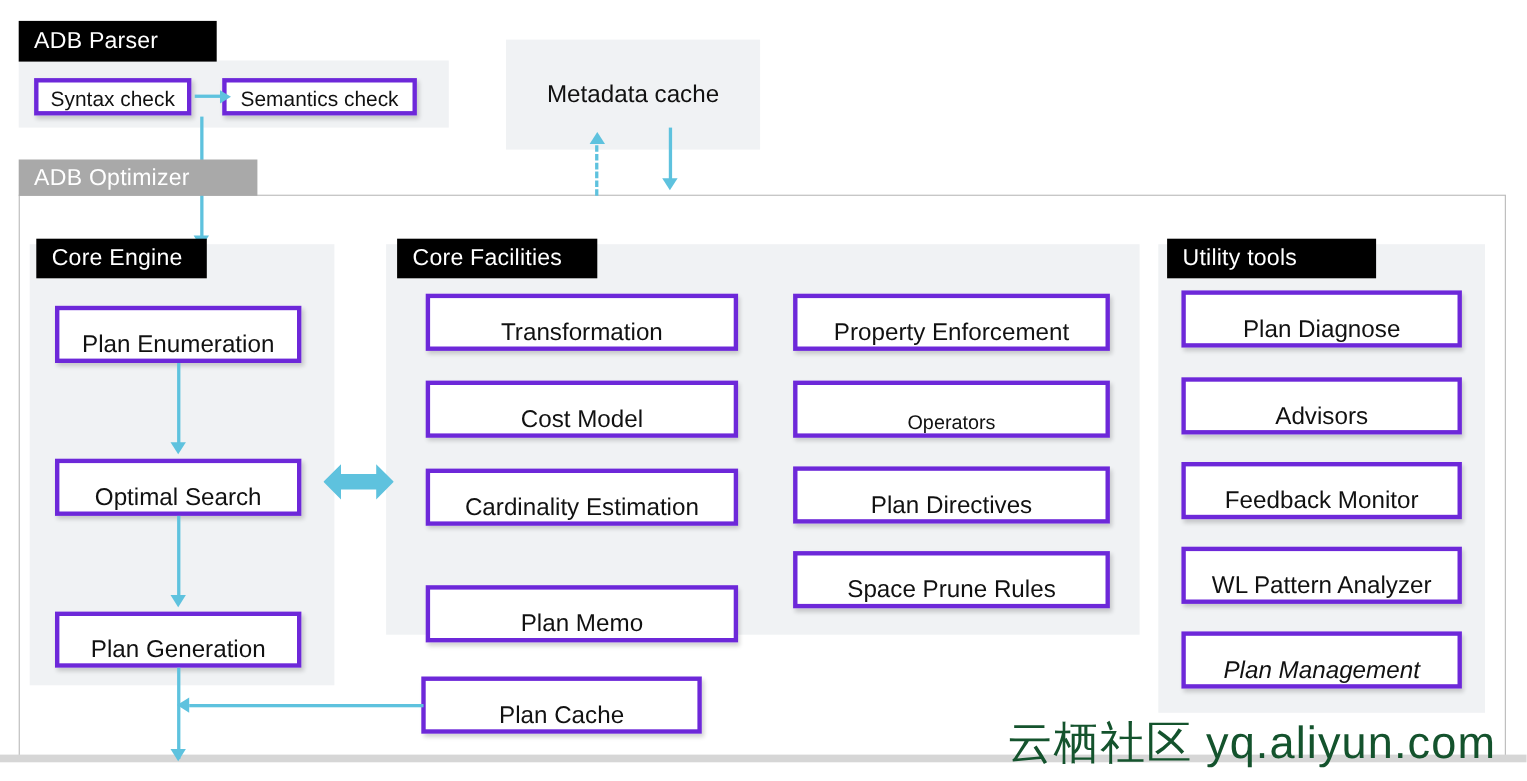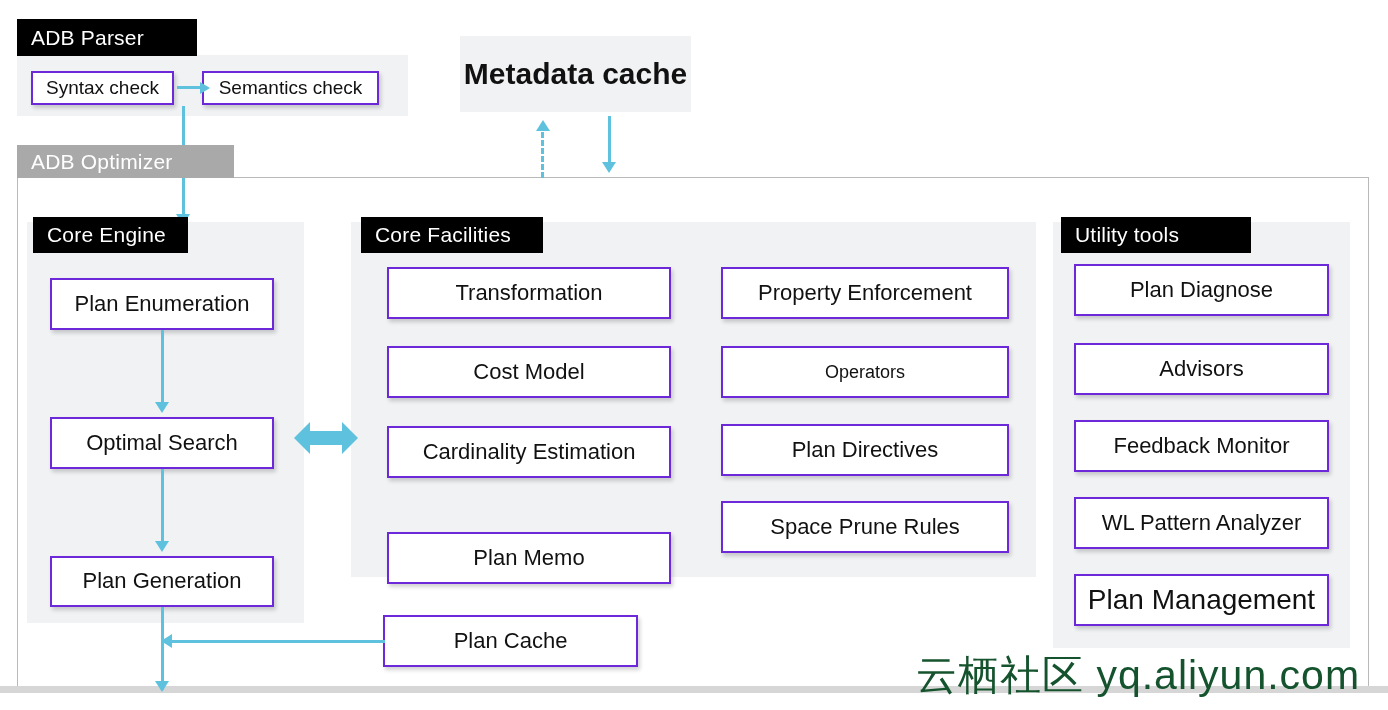--- a/index.html
+++ b/index.html
@@ -38,24 +38,24 @@
     white-space: nowrap;
     z-index: 6;
   }
   .banner.gray {
     background: #a9a9a9;
     color: #ffffff;
   }
   .wbox {
     position: absolute;
     background: #ffffff;
-    border: 2px solid #6d28d9;
+    border: 4px solid #6d28d9;
     box-shadow: 2px 3px 4px rgba(0,0,0,.18);
     display: flex;
-    align-items: center;
+    align-items: flex-end;
     justify-content: center;
     text-align: center;
     box-sizing: border-box;
     color: #111111;
     line-height: 1.12;
     z-index: 4;
   }
   .plainbox {
     position: absolute;
     background: #f0f2f4;
@@ -181,21 +181,21 @@
   <div class="hline" style="left:177px; top:86px; width:25px;"></div>
   <div class="arrow-right" style="left:200px; top:82px;"></div>
 
   <div class="wbox" id="semantics-check" style="left:202px; top:71px; width:177px; height:34px; font-size:19px;">
     <span>Semantics check</span>
   </div>
 
   <div class="vline" style="left:182px; top:106px; width:3px; height:112px;"></div>
   <div class="arrow-down" style="left:176px; top:214px;"></div>
 
-  <div class="plainbox" id="metadata-cache" style="left:460px; top:36px; width:231px; height:76px; font-size:30px;font-weight:bold;">
+  <div class="plainbox" id="metadata-cache" style="left:460px; top:36px; width:231px; height:100px; font-size:22px;">
     <span>Metadata cache</span>
   </div>
 
   <div class="vdash" style="left:541px; top:132px; height:46px;"></div>
   <div class="arrow-up" style="left:536px; top:120px;"></div>
 
   <div class="vline" style="left:608px; top:116px; height:48px;"></div>
   <div class="arrow-down" style="left:602px; top:162px;"></div>
 
   <div id="optimizer-frame"></div>
@@ -279,21 +279,21 @@
   </div>
   <div class="wbox" style="left:1074px; top:343px; width:255px; height:52px; font-size:22px;">
     <span>Advisors</span>
   </div>
   <div class="wbox" style="left:1074px; top:420px; width:255px; height:52px; font-size:22px;">
     <span>Feedback Monitor</span>
   </div>
   <div class="wbox" style="left:1074px; top:497px; width:255px; height:52px; font-size:22px;">
     <span>WL Pattern Analyzer</span>
   </div>
-  <div class="wbox" style="left:1074px; top:574px; width:255px; height:52px; font-size:28px;">
+  <div class="wbox" style="left:1074px; top:574px; width:255px; height:52px; font-size:22px;font-style:italic;">
     <span>Plan Management</span>
   </div>
 
   <div class="wbox" id="plan-cache" style="left:383px; top:615px; width:255px; height:52px; font-size:22px;">
     <span>Plan Cache</span>
   </div>
 
   <div class="hline" style="left:172px; top:640px; width:213px;"></div>
   <div class="arrow-left" style="left:161px; top:634px;"></div>
 

